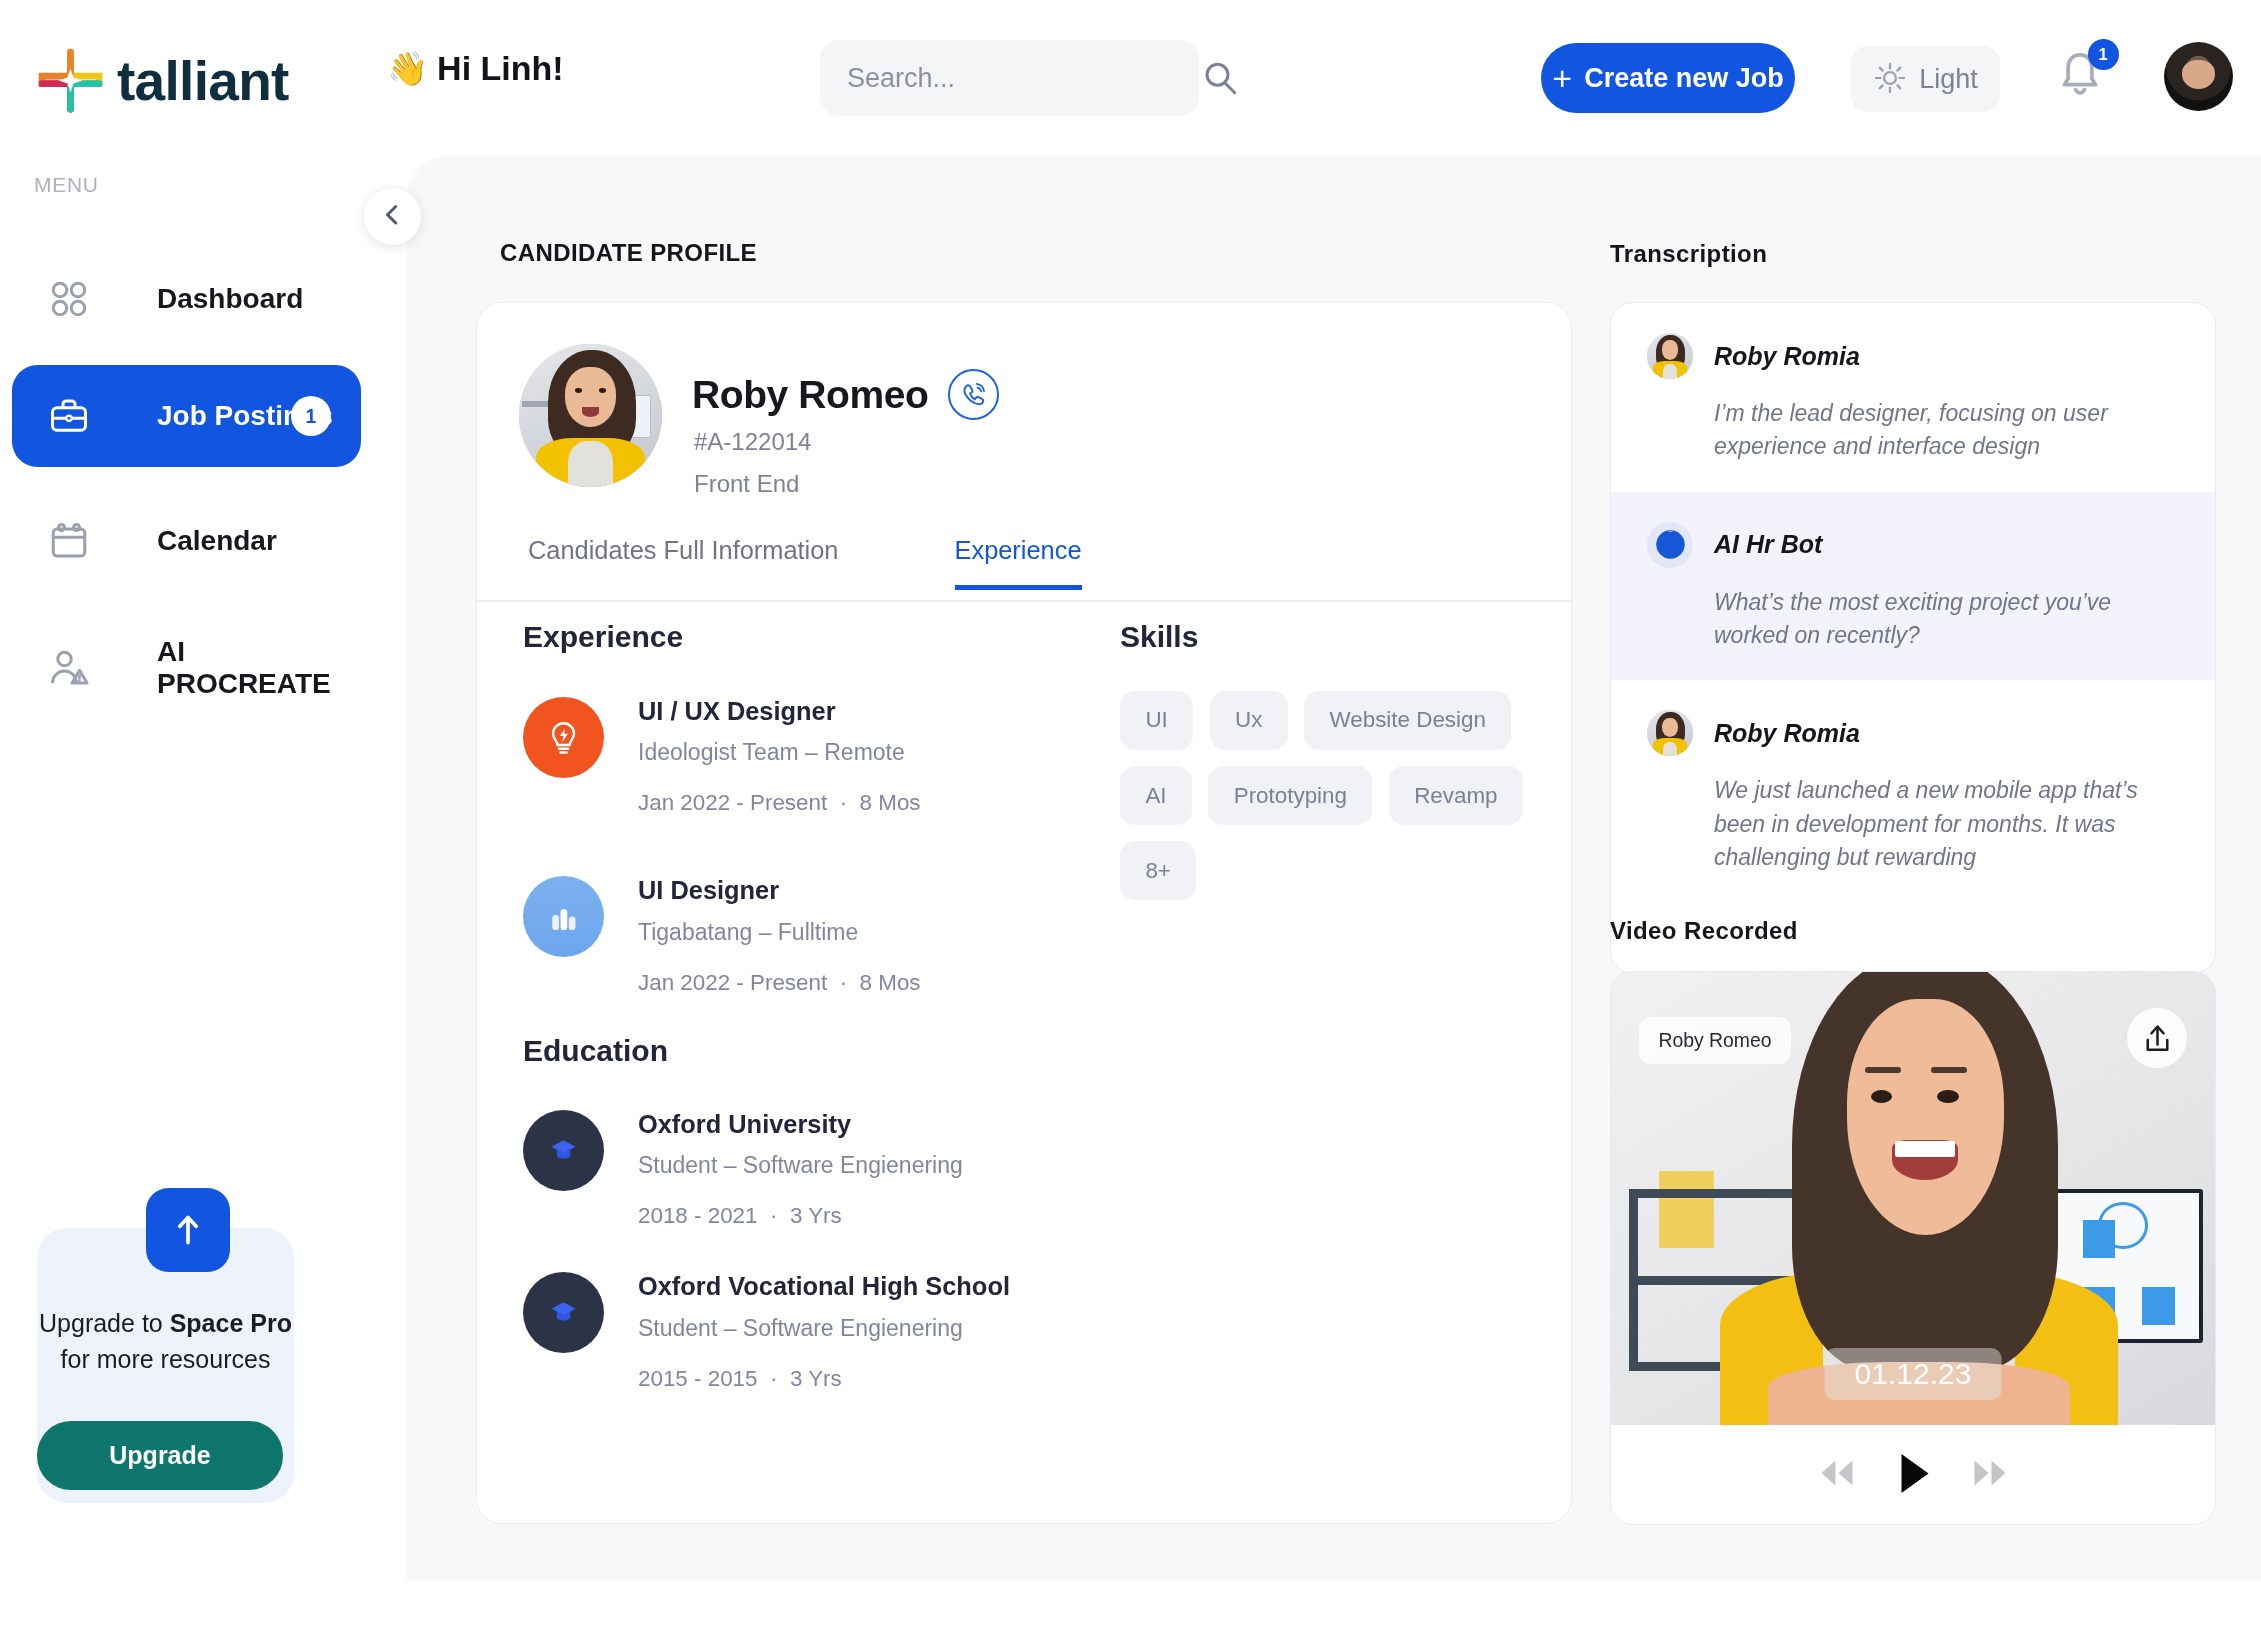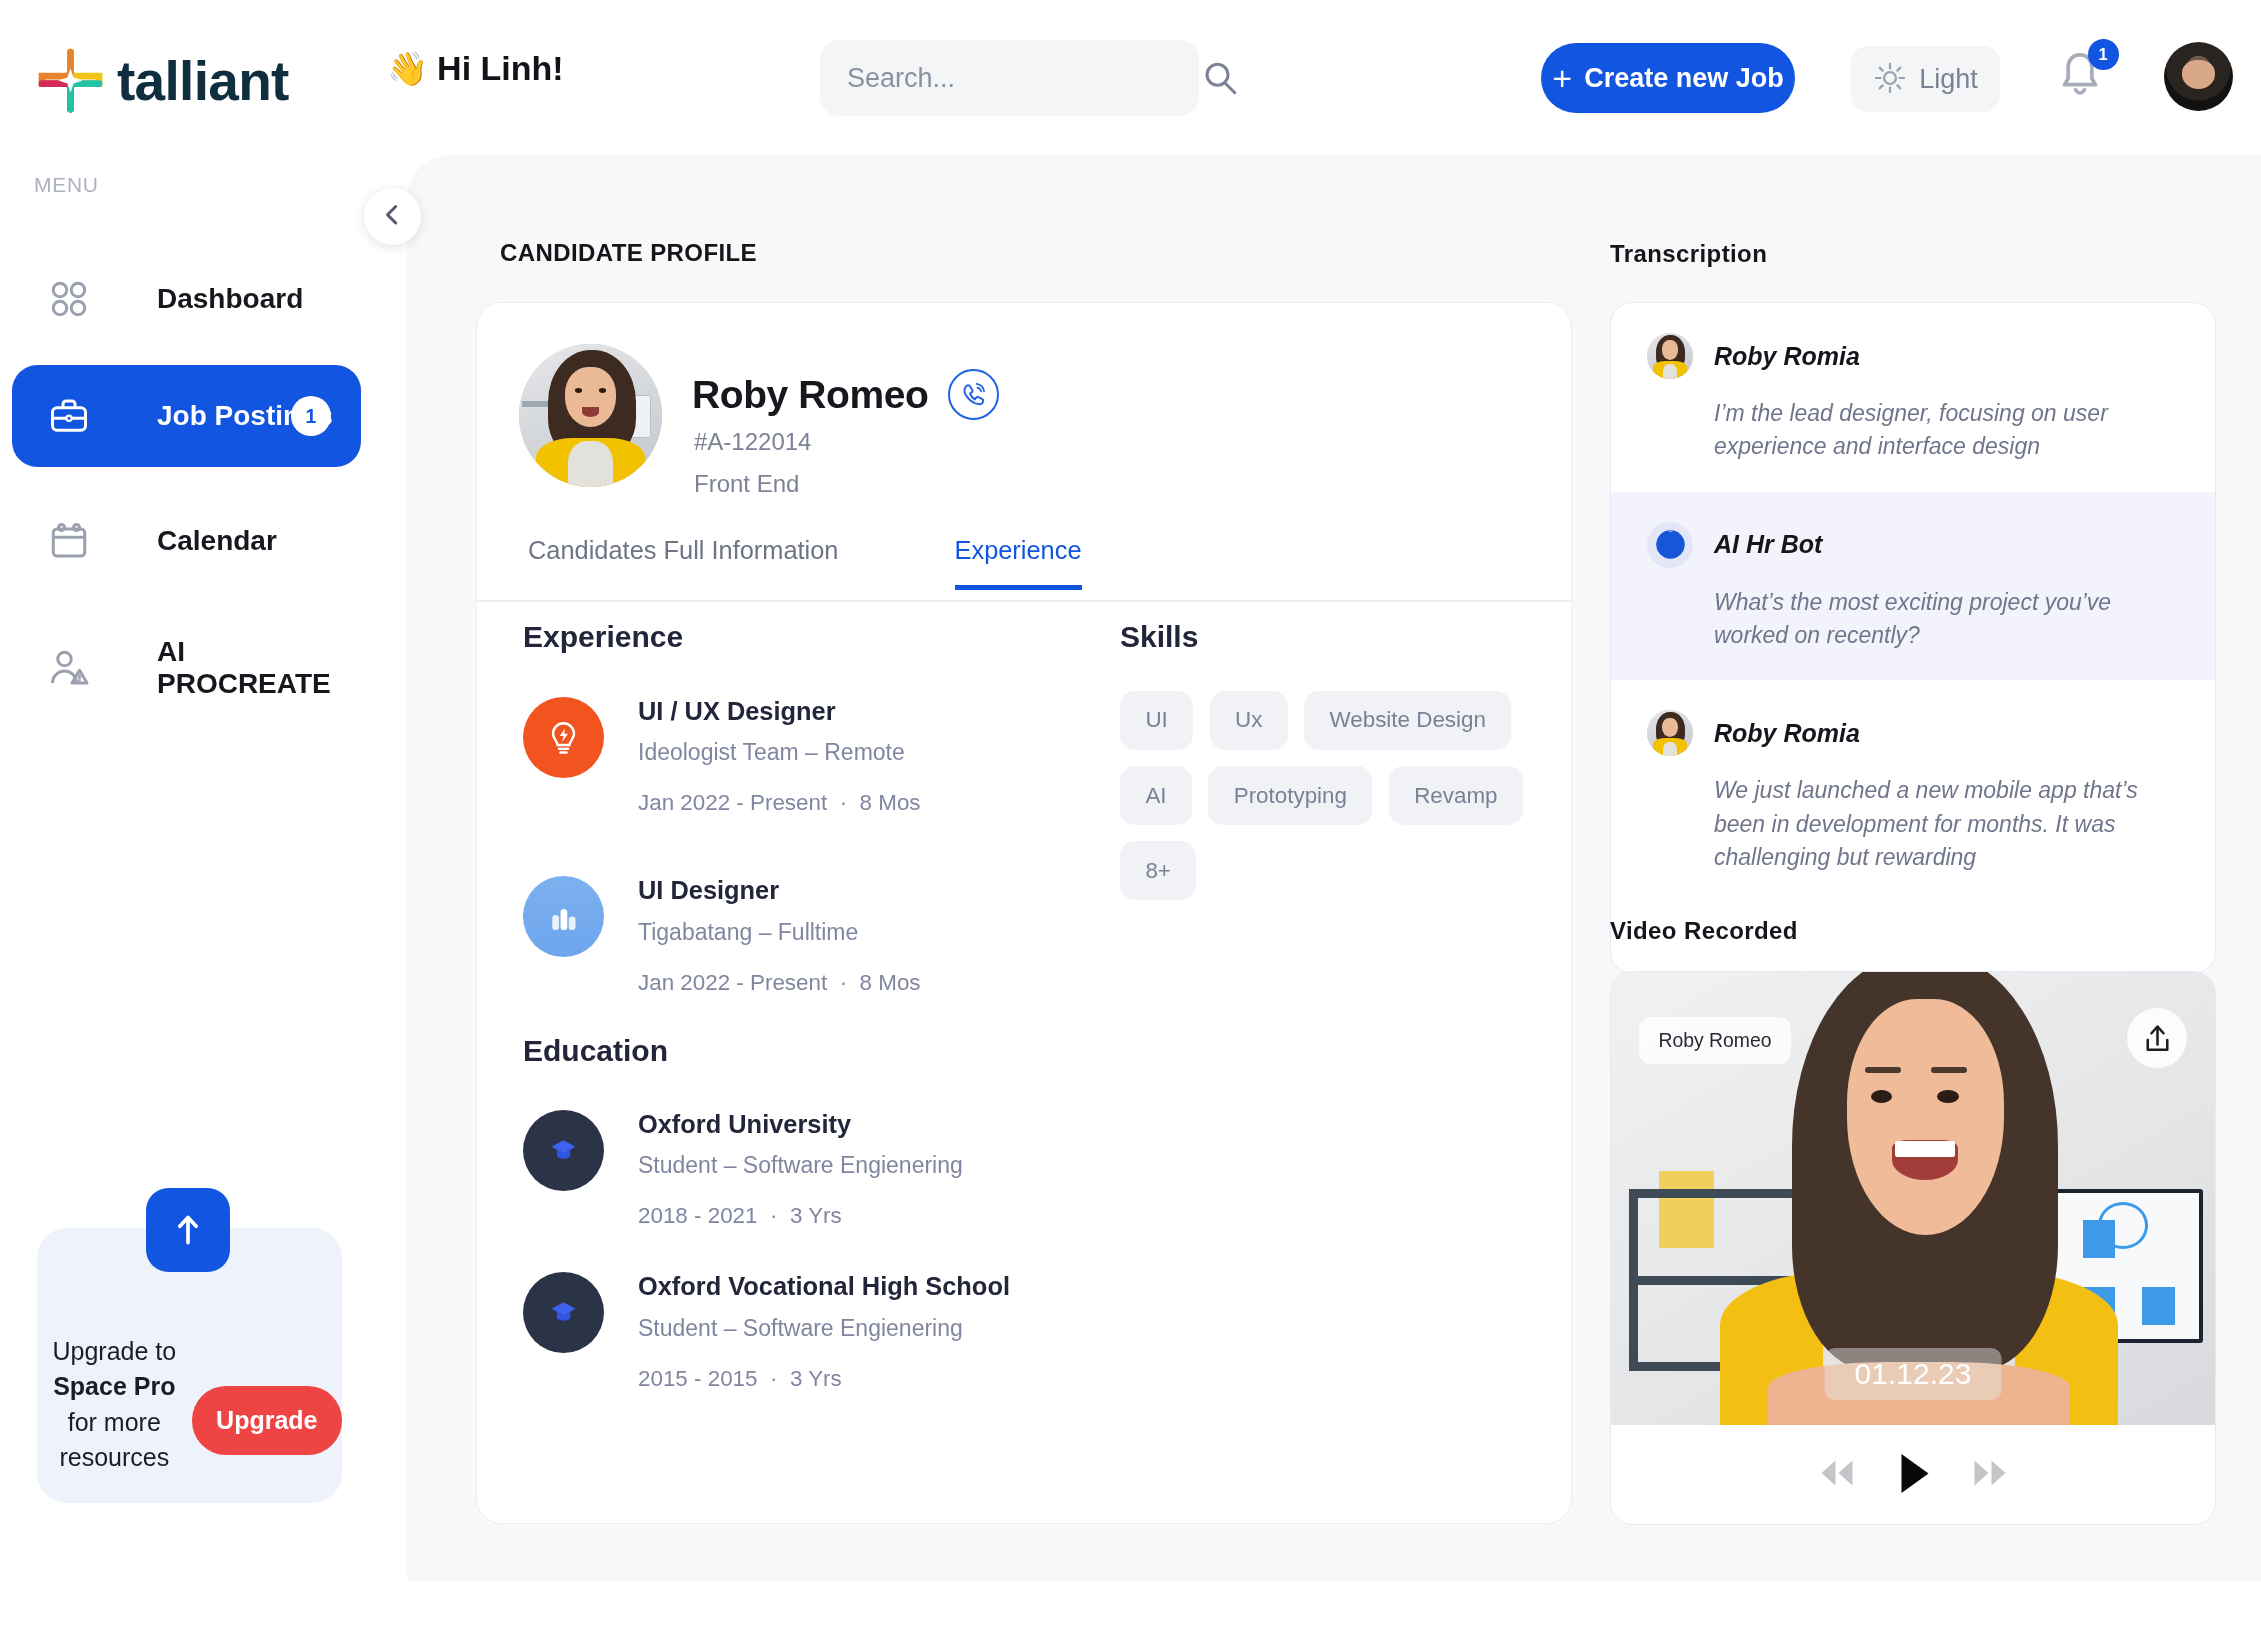--- a/index.html
+++ b/index.html
@@ -81,34 +81,34 @@
   .nav-item.active { background: #1155e0; }
   .nav-item.active .nav-label { color: #ffffff; }
   .nav-icon { width: 42px; height: 42px; flex-shrink: 0; }
   .nav-badge {
     position: absolute; right: 30px; width: 40px; height: 40px; background: #fff;
     border-radius: 50%; color: #1155e0; font-size: 19.4px; font-weight: 700;
     display: flex; align-items: center; justify-content: center;
   }
 
   .upgrade-card {
-    position: absolute; left: 37px; top: 1071px; width: 305px; height: 275px;
+    position: absolute; left: 37px; top: 1071px; width: 257px; height: 275px;
     background: #eef2fa; border-radius: 30px;
-    display: flex; flex-direction: row; align-items: center;
+    display: flex; flex-direction: column; 
     padding-top: 78px;
   }
   .upgrade-icon {
     position: absolute; left: 146px; top: 1031px; width: 84px; height: 84px;
     background: #1155e0; border-radius: 22.4px;
     display: flex; align-items: center; justify-content: center;
   }
   .upgrade-text { font-size: 25px; color: #1b1d24; text-align: center; line-height: 1.42; }
   .upgrade-text b { font-weight: 700; }
   .upgrade-btn {
-    margin-top: 32px; width: 246px; height: 69px; background: #ef4444;
+    margin-top: 44px; width: 246px; height: 69px; background: #0f766e;
     border: none; border-radius: 34px; color: #fff; cursor: pointer;
     font-family: "Liberation Sans", sans-serif; font-size: 25px; font-weight: 700;
   }
 
   
   .content-shell {
     position: absolute; left: 407px; top: 155px; width: 1854px; height: 1426px;
     background: #f8f8f9; border-radius: 43px 0 0 0;
   }
   .collapse-btn {

